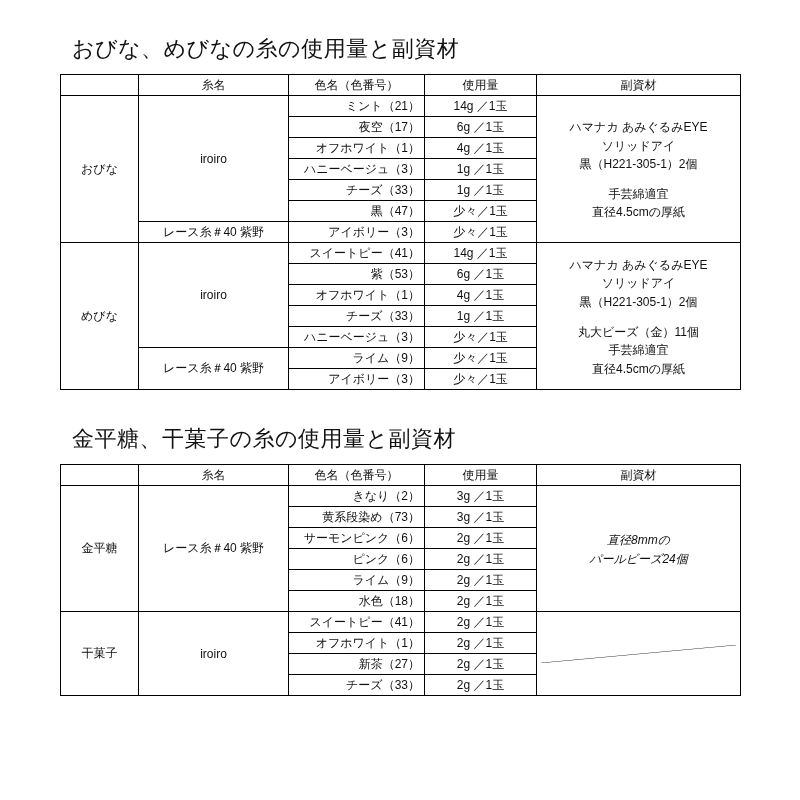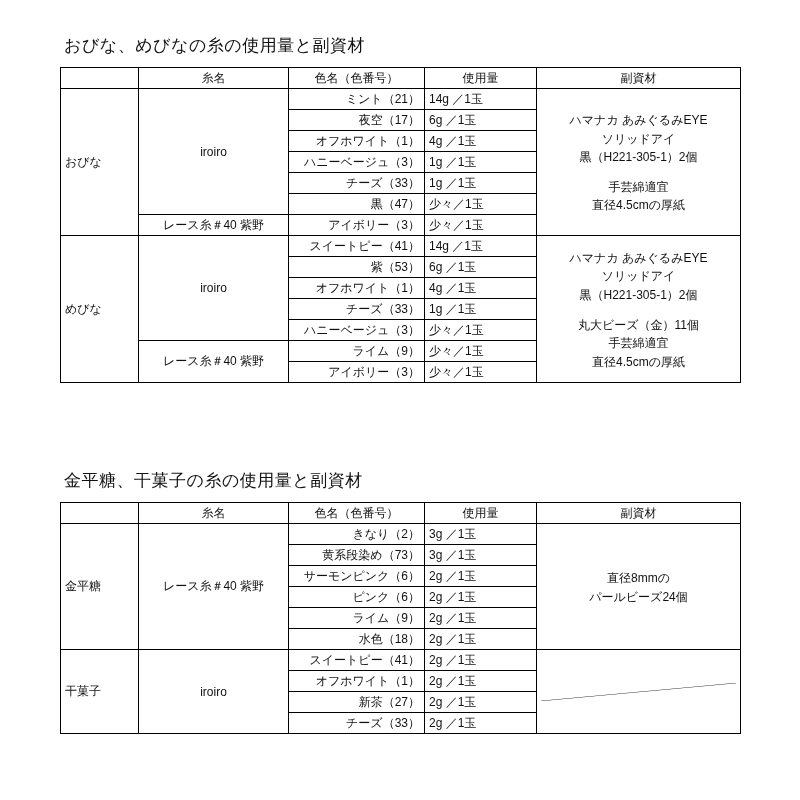--- a/index.html
+++ b/index.html
@@ -19,27 +19,27 @@
     width: 800px;
     height: 800px;
     box-sizing: border-box;
   }
   .section {
     position: absolute;
     left: 60px;
     width: 680px;
   }
   #section-1 { top: 34px; }
-  #section-2 { top: 469px; }
+  #section-2 { top: 424px; }
 
   .section-title {
-    font-size: 17px;
+    font-size: 22px;
     letter-spacing: 0.5px;
     color: #111111;
-    margin: 0 0 10px 4px;
+    margin: 0 0 10px 12px;
     font-weight: normal;
   }
 
   table.yarn-table {
     border-collapse: collapse;
     table-layout: fixed;
     width: 680px;
     font-size: 12px;
     color: #111111;
   }
@@ -50,26 +50,26 @@
     font-weight: normal;
     vertical-align: middle;
     height: 21px;
     box-sizing: border-box;
     overflow: hidden;
     white-space: nowrap;
   }
   table.yarn-table th {
     text-align: center;
   }
-  .c-name { }
+  .c-name { text-align: center; }
   .c-yarn { text-align: center; }
   .c-color { text-align: right; padding-left: 6px; }
-  .c-amount { }
+  .c-amount { text-align: center; }
   .c-sub { text-align: center; padding-left: 6px; vertical-align: top; }
-  .c-sub.center { text-align: center; vertical-align: middle; }
+  .c-sub.center { text-align: center; vertical-align: middle; font-style: italic; }
 
   .sub-lines {
     display: block;
     line-height: 1.55;
     padding-top: 2px;
     white-space: normal;
   }
   .sub-lines .ln { display: block; white-space: nowrap; }
   .sub-lines .gap { display: block; height: 11px; }
 

